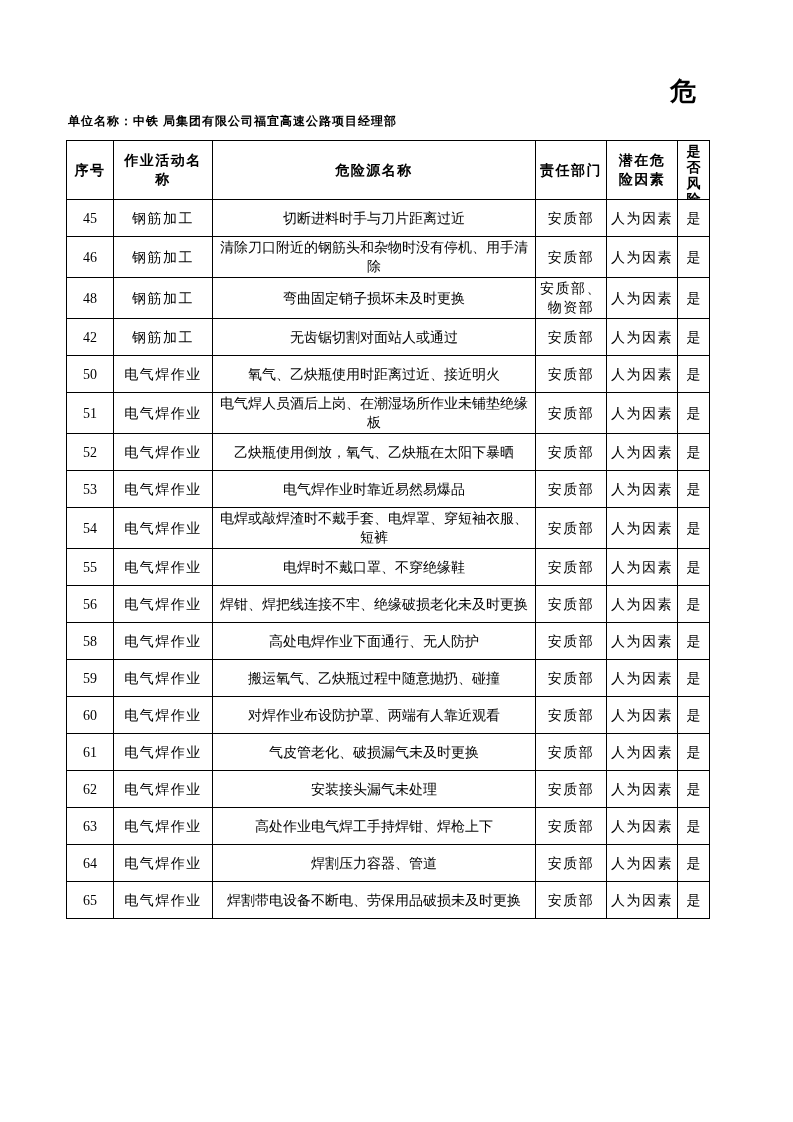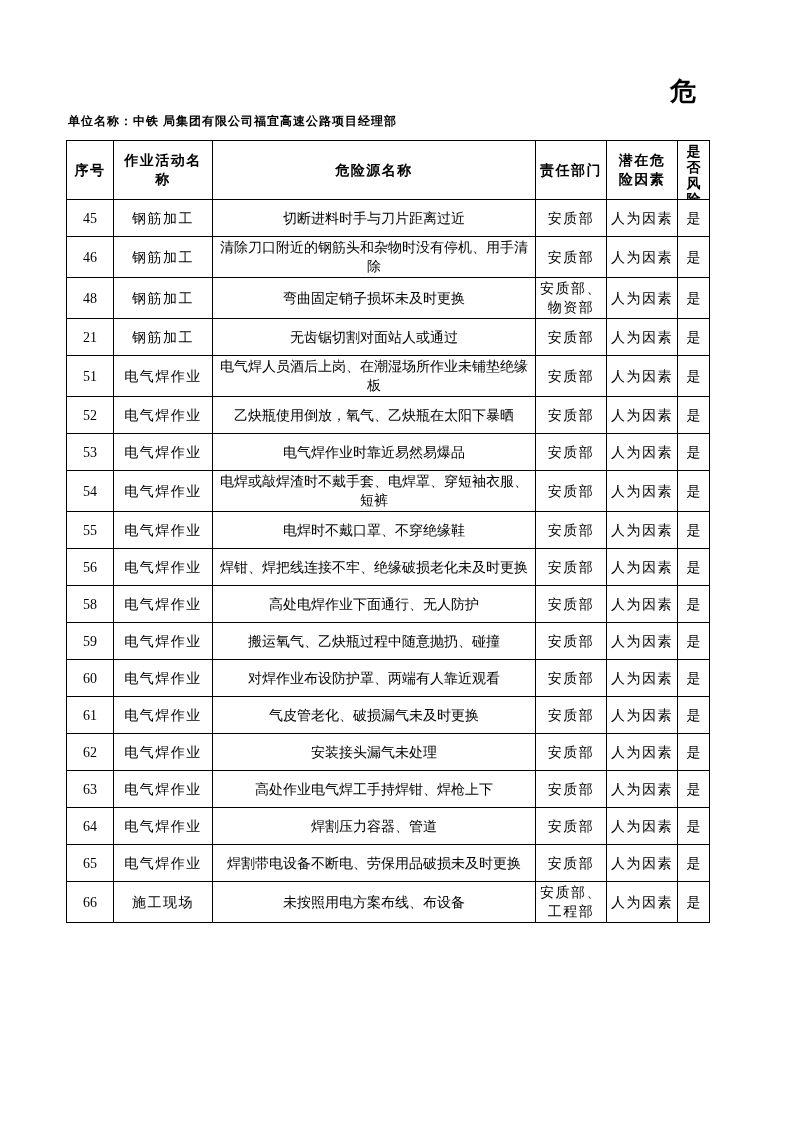--- a/index.html
+++ b/index.html
@@ -125,28 +125,36 @@
       </tr>
       <tr>
         <td class="col-no">48</td>
         <td class="col-activity">钢筋加工</td>
         <td class="col-hazard">弯曲固定销子损坏未及时更换</td>
         <td class="col-department">安质部、物资部</td>
         <td class="col-factor">人为因素</td>
         <td class="col-risk">是</td>
       </tr>
       <tr>
-        <td class="col-no">21</td>
+        <td class="col-no">42</td>
         <td class="col-activity">钢筋加工</td>
         <td class="col-hazard">无齿锯切割对面站人或通过</td>
         <td class="col-department">安质部</td>
         <td class="col-factor">人为因素</td>
         <td class="col-risk">是</td>
       </tr>
       <tr>
+        <td class="col-no">50</td>
+        <td class="col-activity">电气焊作业</td>
+        <td class="col-hazard">氧气、乙炔瓶使用时距离过近、接近明火</td>
+        <td class="col-department">安质部</td>
+        <td class="col-factor">人为因素</td>
+        <td class="col-risk">是</td>
+      </tr>
+      <tr>
         <td class="col-no">51</td>
         <td class="col-activity">电气焊作业</td>
         <td class="col-hazard">电气焊人员酒后上岗、在潮湿场所作业未铺垫绝缘板</td>
         <td class="col-department">安质部</td>
         <td class="col-factor">人为因素</td>
         <td class="col-risk">是</td>
       </tr>
       <tr>
         <td class="col-no">52</td>
         <td class="col-activity">电气焊作业</td>
@@ -241,25 +249,17 @@
         <td class="col-hazard">焊割压力容器、管道</td>
         <td class="col-department">安质部</td>
         <td class="col-factor">人为因素</td>
         <td class="col-risk">是</td>
       </tr>
       <tr>
         <td class="col-no">65</td>
         <td class="col-activity">电气焊作业</td>
         <td class="col-hazard">焊割带电设备不断电、劳保用品破损未及时更换</td>
         <td class="col-department">安质部</td>
-        <td class="col-factor">人为因素</td>
-        <td class="col-risk">是</td>
-      </tr>
-      <tr>
-        <td class="col-no">66</td>
-        <td class="col-activity">施工现场</td>
-        <td class="col-hazard">未按照用电方案布线、布设备</td>
-        <td class="col-department">安质部、工程部</td>
         <td class="col-factor">人为因素</td>
         <td class="col-risk">是</td>
       </tr>
     </tbody>
 </table>
 
 </body></html>

